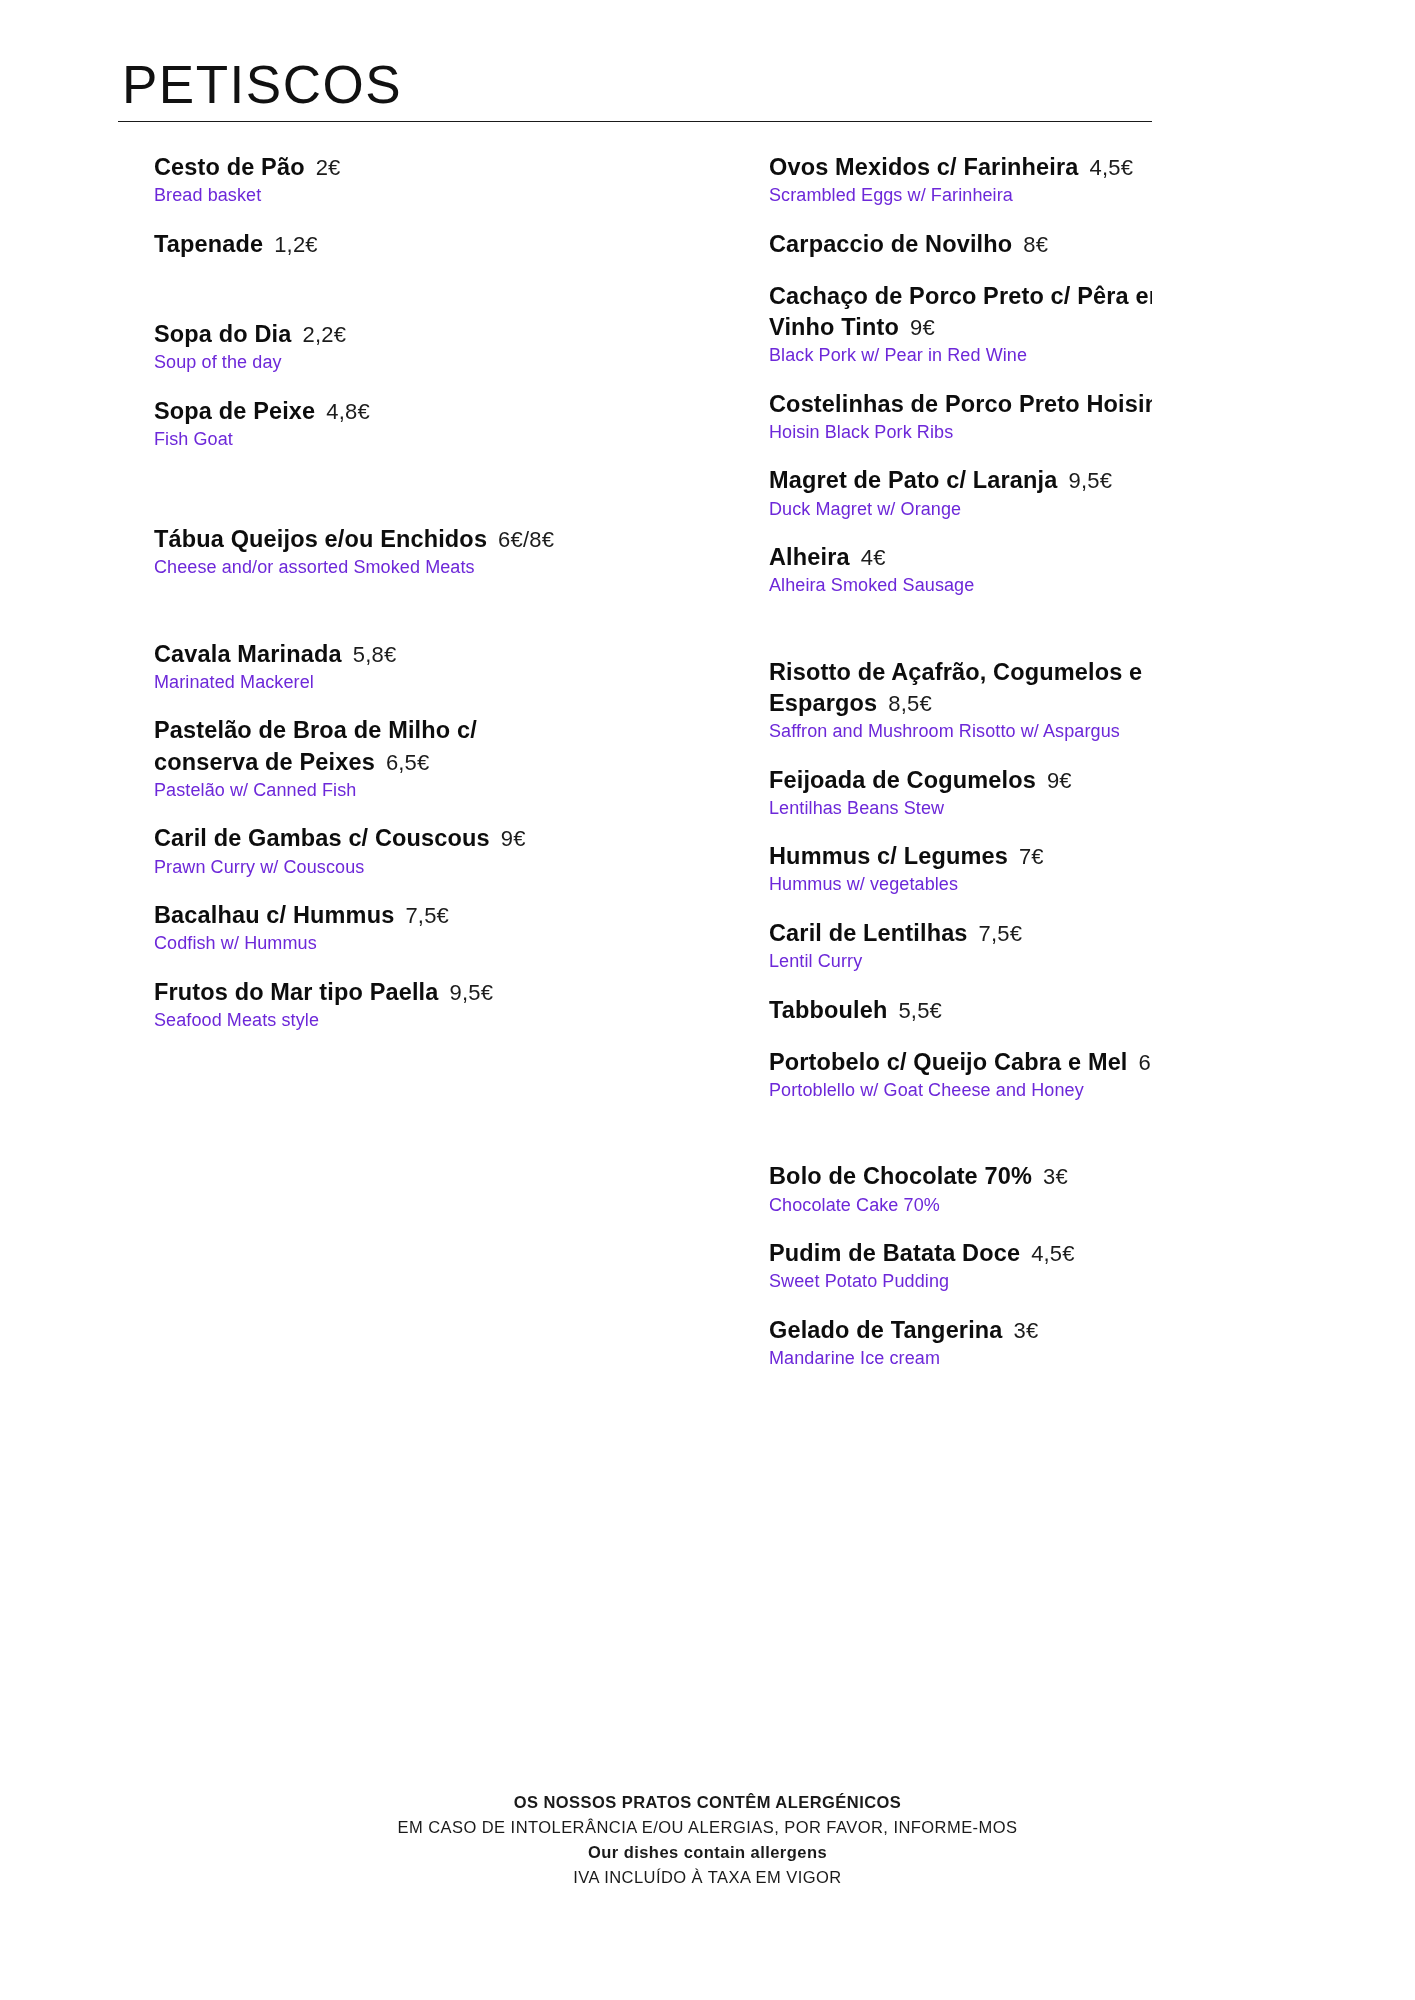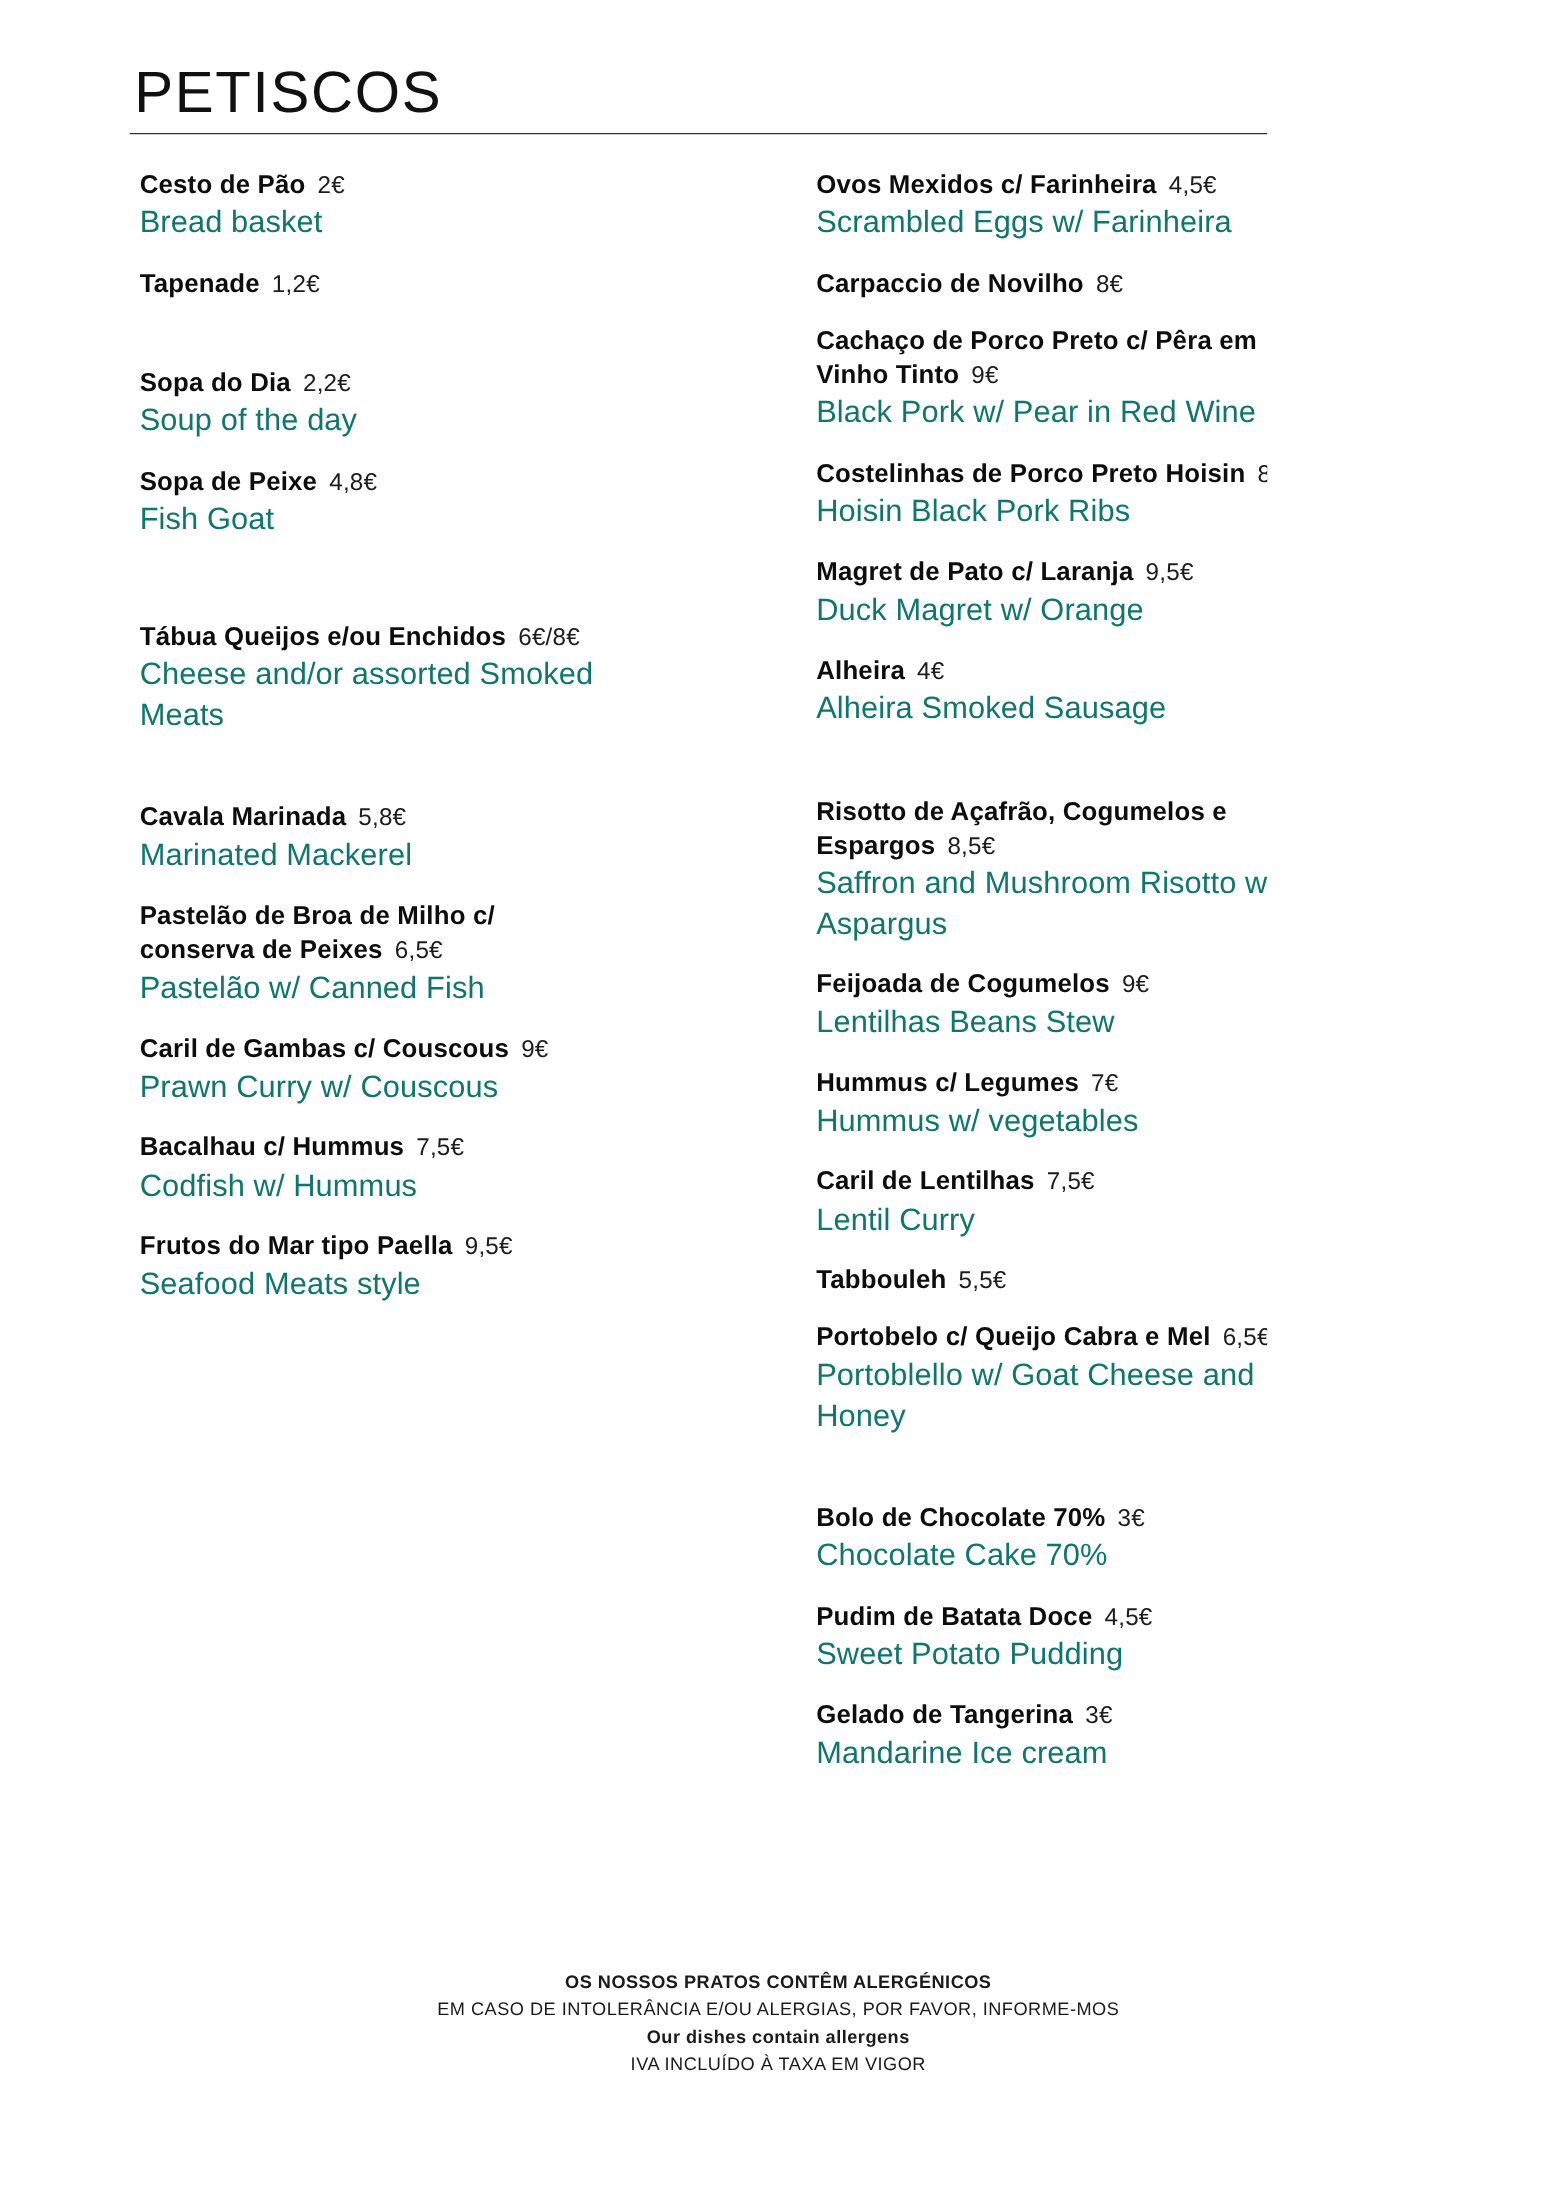--- a/index.html
+++ b/index.html
@@ -45,20 +45,21 @@
   .columns {
     position: absolute;
     left: 0;
     top: 152px;
     width: 1415px;
     height: 1620px;
   }
   .col {
     position: absolute;
     top: 0;
+    margin-left: 27px;
   }
   .col-left {
     left: 127px;
     width: 430px;
   }
   .col-right {
     left: 742px;
     width: 470px;
   }
 
@@ -76,24 +77,24 @@
   .item-price {
     font-weight: 400;
     font-size: 22px;
     letter-spacing: 0.2px;
     color: #1c1c1c;
     white-space: nowrap;
   }
   .name-gap { display: inline-block; width: 11px; }
   .item-desc {
     font-weight: 400;
-    font-size: 28px;
+    font-size: 18px;
     line-height: 1.3;
     letter-spacing: 0.1px;
-    color: #0f766e;
+    color: #6d28d9;
     margin-top: 1px;
   }
   
   .group-gap-sm { height: 38px; }
   .group-gap { height: 52px; }
 
   
   .footer {
     position: absolute;
     left: 0;

